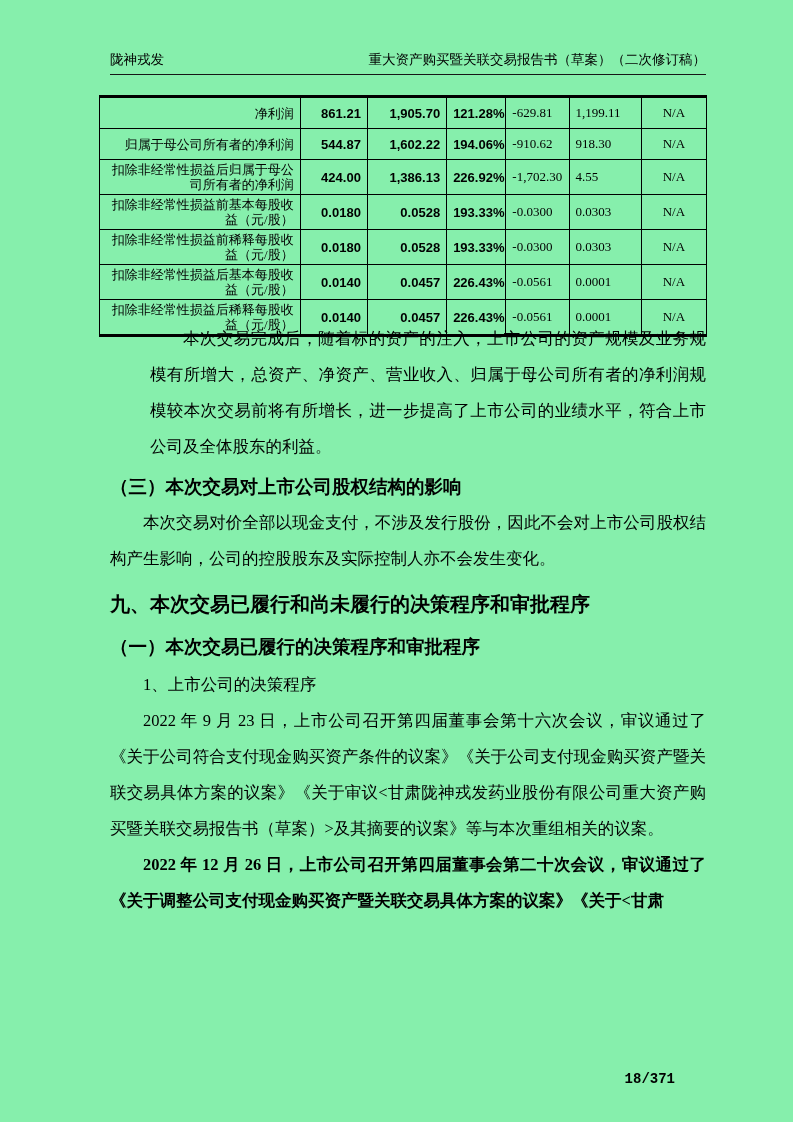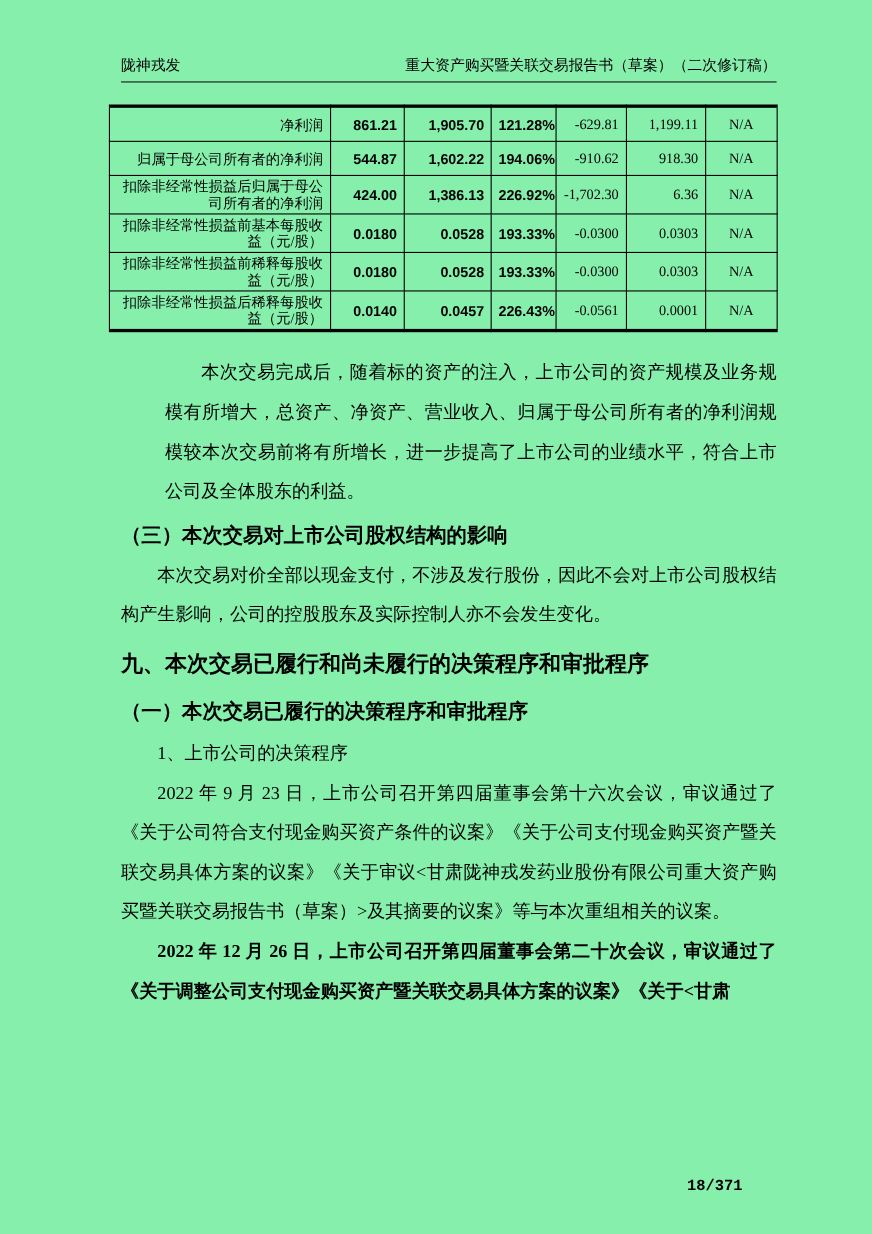--- a/index.html
+++ b/index.html
@@ -29,21 +29,21 @@
   table.fin td {
     border:1px solid #000;
     padding:2px 6px;
     font-size:13px;
     vertical-align:middle;
     overflow:hidden;
   }
   table.fin tr.single td { height:26px; }
   td.lbl   { text-align:right; font-size:13.5px; line-height:15px; padding:2px 4px 2px 8px; }
   td.bnum  { text-align:right; font-family:"Liberation Sans", sans-serif; font-weight:bold; }
-  td.num   { text-align:right; font-family:"Liberation Serif", serif; }
+  td.num   { text-align:left; font-family:"Liberation Serif", serif; }
   td.na    { text-align:center; font-family:"Liberation Serif", serif; }
   
   .main { position:absolute; left:110px; top:311px; width:596px; }
   p.body {
     margin:0;
     font-size:16.5px; line-height:36px;
     text-align:justify; text-justify:inter-character;
     text-indent:33px;
   }
   p.body.bold { font-weight:bold; }
@@ -105,39 +105,48 @@
         <td class="num">-910.62</td>
         <td class="num">918.30</td>
         <td class="na">N/A</td>
       </tr>
       <tr>
         <td class="lbl">扣除非经常性损益后归属于母公司所有者的净利润</td>
         <td class="bnum">424.00</td>
         <td class="bnum">1,386.13</td>
         <td class="bnum">226.92%</td>
         <td class="num">-1,702.30</td>
-        <td class="num">6.36</td>
+        <td class="num">4.55</td>
         <td class="na">N/A</td>
       </tr>
       <tr>
         <td class="lbl">扣除非经常性损益前基本每股收益（元/股）</td>
         <td class="bnum">0.0180</td>
         <td class="bnum">0.0528</td>
         <td class="bnum">193.33%</td>
         <td class="num">-0.0300</td>
         <td class="num">0.0303</td>
         <td class="na">N/A</td>
       </tr>
       <tr>
         <td class="lbl">扣除非经常性损益前稀释每股收益（元/股）</td>
         <td class="bnum">0.0180</td>
         <td class="bnum">0.0528</td>
         <td class="bnum">193.33%</td>
         <td class="num">-0.0300</td>
         <td class="num">0.0303</td>
+        <td class="na">N/A</td>
+      </tr>
+      <tr>
+        <td class="lbl">扣除非经常性损益后基本每股收益（元/股）</td>
+        <td class="bnum">0.0140</td>
+        <td class="bnum">0.0457</td>
+        <td class="bnum">226.43%</td>
+        <td class="num">-0.0561</td>
+        <td class="num">0.0001</td>
         <td class="na">N/A</td>
       </tr>
       <tr>
         <td class="lbl">扣除非经常性损益后稀释每股收益（元/股）</td>
         <td class="bnum">0.0140</td>
         <td class="bnum">0.0457</td>
         <td class="bnum">226.43%</td>
         <td class="num">-0.0561</td>
         <td class="num">0.0001</td>
         <td class="na">N/A</td>

